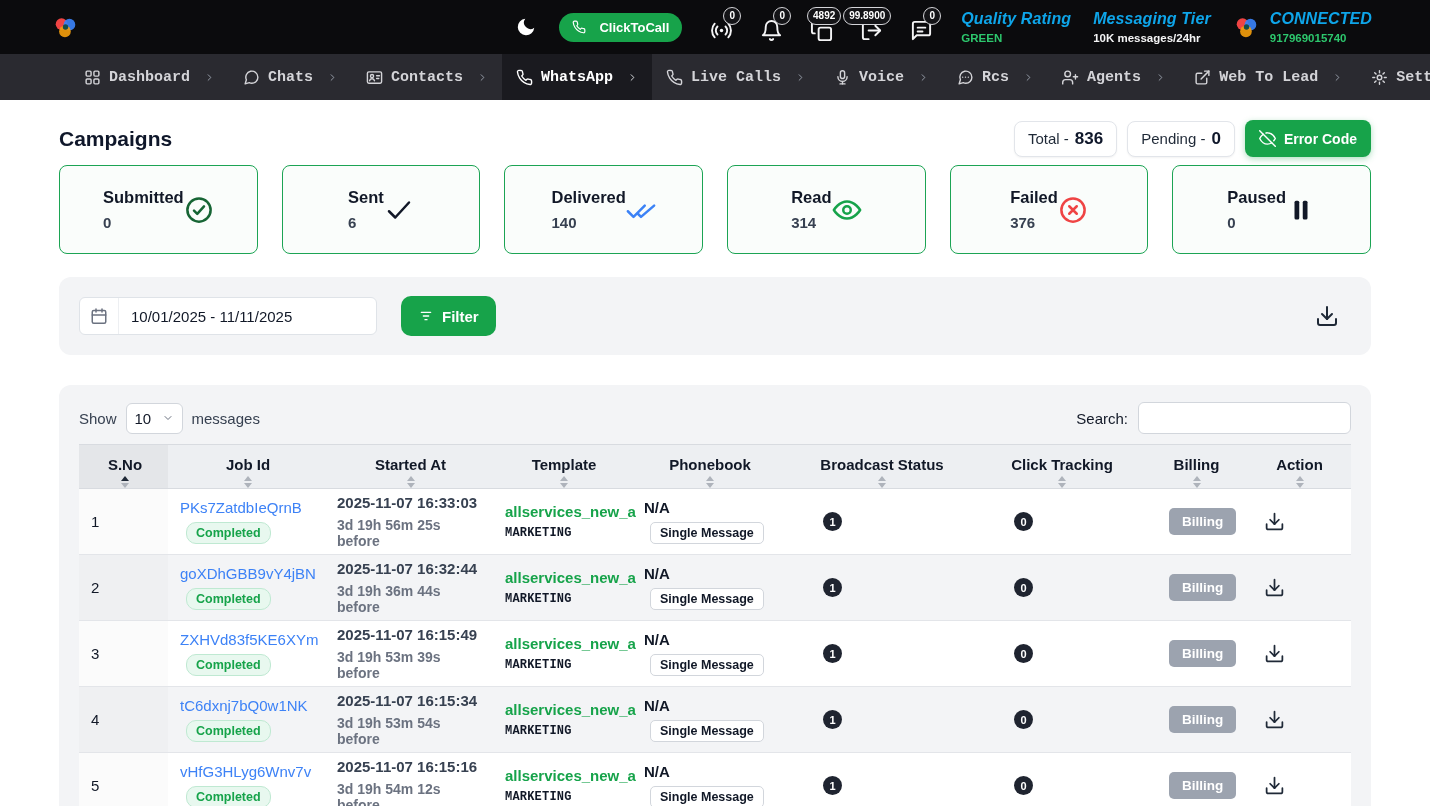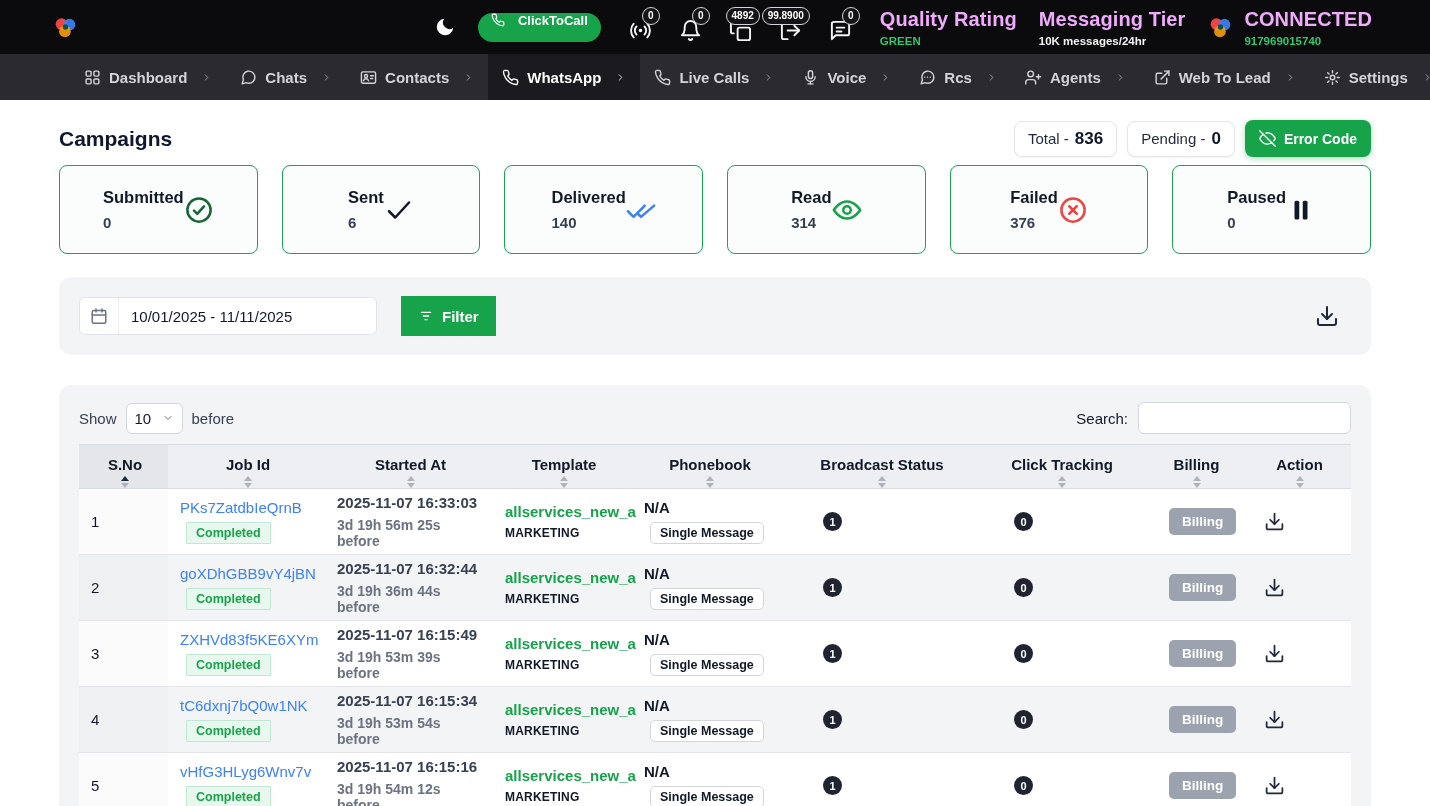--- a/index.html
+++ b/index.html
@@ -8,33 +8,33 @@
   .ic{display:inline-flex;flex:none;}
   .ic svg{width:100%;height:100%;display:block;}
   a{text-decoration:none;}
 
   
   .topbar{height:54px;background:#0b0b0d;display:flex;align-items:center;padding:0 58px 0 52px;}
   .brand{width:27px;height:27px;display:inline-flex;cursor:pointer;}
   .brand svg{width:100%;height:100%;}
   .topbar-right{margin-left:auto;display:flex;align-items:center;gap:22px;}
   .tb-moon{width:22px;height:22px;color:#ffffff;cursor:pointer;}
-  .ctc-btn{display:flex;align-items:flex-start;gap:13px;background:#17a34a;color:#fff;border:none;border-radius:15px;height:29px;padding:0 13px;font-family:inherit;font-size:13px;font-weight:700;cursor:pointer;}
+  .ctc-btn{display:flex;align-items:center;gap:13px;background:#17a34a;color:#fff;border:none;border-radius:15px;height:29px;padding:0 13px;font-family:inherit;font-size:13px;font-weight:700;cursor:pointer;}
   .ctc-btn .ic{width:14px;height:14px;}
   .tb-counters{display:flex;align-items:center;gap:27px;margin:0 6px;}
   .tb-counter{position:relative;width:23px;height:23px;color:#f4f4f5;cursor:pointer;display:inline-flex;margin-top:7px;}
   .tb-badge{position:absolute;top:-12px;right:-8px;background:#141417;border:1.5px solid #d4d4d8;color:#fff;border-radius:999px;font-size:10px;font-weight:700;line-height:1;padding:3px 5px;min-width:18px;text-align:center;white-space:nowrap;}
-  .tb-block-title{font-size:20px;font-weight:700;color:#f0abfc;letter-spacing:.1px;}
+  .tb-block-title{font-size:16px;font-weight:700;color:#0ea5e9;letter-spacing:.1px;font-style:italic;}
   .tb-block-sub{font-size:11.5px;font-weight:700;margin-top:4px;}
   .tb-green{color:#2dc76d;}
   .tb-white{color:#f4f4f5;font-weight:600;}
   .tb-conn{display:flex;align-items:center;gap:10px;}
 
   
-  .navbar{height:46px;background:#2a2a30;display:flex;align-items:stretch;padding-left:70px;}
+  .navbar{height:46px;background:#2a2a30;display:flex;align-items:stretch;padding-left:70px;font-family:Liberation Mono, monospace;}
   .nav-item{display:flex;align-items:center;gap:8px;padding:0 14px;cursor:pointer;color:#d4d4d8;}
   .nav-item .ic{width:17px;height:17px;}
   .nav-item .chev{width:11px;height:11px;color:#9ca3af;margin-left:6px;}
   .nav-label{font-size:15px;font-weight:600;white-space:nowrap;}
   .nav-item.active{background:#1a1a1f;color:#ffffff;}
   .nav-item.active .nav-label{font-weight:700;}
   .nav-item.active .chev{color:#e5e7eb;}
 
   
   .content{padding:0 59px;}
@@ -52,21 +52,21 @@
   .stat-label{font-size:16.5px;font-weight:700;color:#111827;}
   .stat-value{font-size:15px;font-weight:600;color:#374151;margin-top:7px;}
   .stat-icon{width:30px;height:30px;}
 
   
   .filter-card{margin-top:23px;background:#f3f4f6;border-radius:12px;padding:19px 20px;display:flex;align-items:center;}
   .date-group{display:flex;align-items:stretch;width:298px;height:38px;background:#fff;border:1px solid #dfe3e8;border-radius:6px;overflow:hidden;cursor:pointer;}
   .date-ic{width:39px;display:flex;align-items:center;justify-content:center;color:#6b7280;border-right:1px solid #edeff2;}
   .date-ic .ic{width:18px;height:18px;}
   .date-input{flex:1;border:none;outline:none;background:transparent;padding:0 12px;font-family:inherit;font-size:15px;font-weight:500;color:#111827;}
-  .filter-btn{margin-left:24px;display:flex;align-items:center;gap:8px;background:#17a34a;border:none;border-radius:0;color:#fff;font-family:inherit;font-size:15px;font-weight:700;height:40px;padding:0 17px;cursor:pointer;}
+  .filter-btn{margin-left:24px;display:flex;align-items:center;gap:8px;background:#17a34a;border:none;border-radius:10px;color:#fff;font-family:inherit;font-size:15px;font-weight:700;height:40px;padding:0 17px;cursor:pointer;}
   .filter-btn .ic{width:16px;height:16px;}
   .dl-btn{margin-left:auto;width:24px;height:24px;color:#1f2937;cursor:pointer;margin-right:12px;}
 
   
   .table-card{margin-top:30px;background:#f3f4f6;border-radius:12px 12px 0 0;padding:15px 20px 0;height:425px;overflow:hidden;}
   .table-controls{display:flex;align-items:center;height:36px;justify-content:space-between;}
   .show-group{display:flex;align-items:center;gap:9px;font-size:15px;color:#374151;}
   .select{display:flex;align-items:center;justify-content:space-between;gap:8px;width:57px;height:31px;background:#fff;border:1px solid #d2d6dc;border-radius:6px;padding:0 8px;font-size:15px;color:#111827;cursor:pointer;}
   .select .ic{width:12px;height:12px;color:#6b7280;}
   .search-group{margin-left:auto;display:flex;align-items:center;gap:10px;font-size:15px;color:#111827;}
@@ -79,25 +79,25 @@
   .tri{width:0;height:0;border-left:4px solid transparent;border-right:4px solid transparent;}
   .tri.up{border-bottom:5px solid #aeb3bb;}
   .tri.down{border-top:5px solid #aeb3bb;}
   .sort.active .tri.up{border-bottom-color:#1f2937;}
   .trow{background:#ffffff;border-bottom:1px solid #e3e5e9;height:66px;}
   .trow.alt{background:#f3f4f6;}
   .trow .td:first-child{background:rgba(0,0,0,.015);}
   .td{padding:0 12px;display:flex;flex-direction:column;justify-content:center;align-items:flex-start;gap:6px;}
   .sno{font-size:15px;color:#111827;}
   .job-link{font-size:15px;color:#3d82f6;cursor:pointer;}
-  .badge-completed{margin-left:6px;background:#e8f8ef;color:#16a34a;border:1px solid #bfe9d2;border-radius:1px;font-size:12.5px;font-weight:700;padding:3px 9px;}
+  .badge-completed{margin-left:6px;background:#e8f8ef;color:#16a34a;border:1px solid #bfe9d2;border-radius:10px;font-size:12.5px;font-weight:700;padding:3px 9px;}
   .started-at{font-size:15px;font-weight:700;color:#374151;}
   .started-ago{font-size:14px;font-weight:600;color:#6b7280;}
   .template-link{font-size:15px;font-weight:600;color:#16a34a;cursor:pointer;}
-  .template-cat{font-size:12px;font-weight:700;color:#111827;letter-spacing:.2px;}
+  .template-cat{font-size:12px;font-weight:700;color:#111827;letter-spacing:.2px;font-family:Liberation Mono, monospace;}
   .pb-na{font-size:15px;font-weight:600;color:#111827;}
   .badge-single{margin-left:6px;background:#fff;border:1px solid #d2d6dc;border-radius:5px;font-size:12.5px;font-weight:700;color:#111827;padding:3px 9px;}
   .count-badge{margin-left:26px;min-width:19px;height:19px;border-radius:999px;background:#1f2430;color:#fff;font-size:11px;font-weight:700;display:inline-flex;align-items:center;justify-content:center;padding:0 5px;cursor:pointer;}
   .billing-btn{margin-left:12px;background:#9ca3af;border:none;border-radius:5px;color:#fff;font-family:inherit;font-size:13.5px;font-weight:700;padding:6px 13px;cursor:pointer;}
   .row-dl{margin-left:7px;width:21px;height:21px;color:#1f2937;cursor:pointer;}
 </style>
 </head>
 <body>
 
 <header class="topbar">
@@ -476,21 +476,21 @@
       <div class="show-group">
         <span>Show</span>
         <div class="select">
           <span>10</span>
           <span class="ic">
               <svg viewBox="0 0 24 24" fill="none" stroke="currentColor" stroke-width="2" stroke-linecap="round" stroke-linejoin="round">
                 <path d="M6 9l6 6 6-6"></path>
               </svg>
             </span>
         </div>
-        <span>before</span>
+        <span>messages</span>
       </div>
       <div class="search-group">
         <label>Search:</label>
         <input class="search-input" value="" style="">
       </div>
     </div>
     <div class="thead">
         <div class="th">
           <span class="th-label">S.No</span>
           <span class="sort active">

